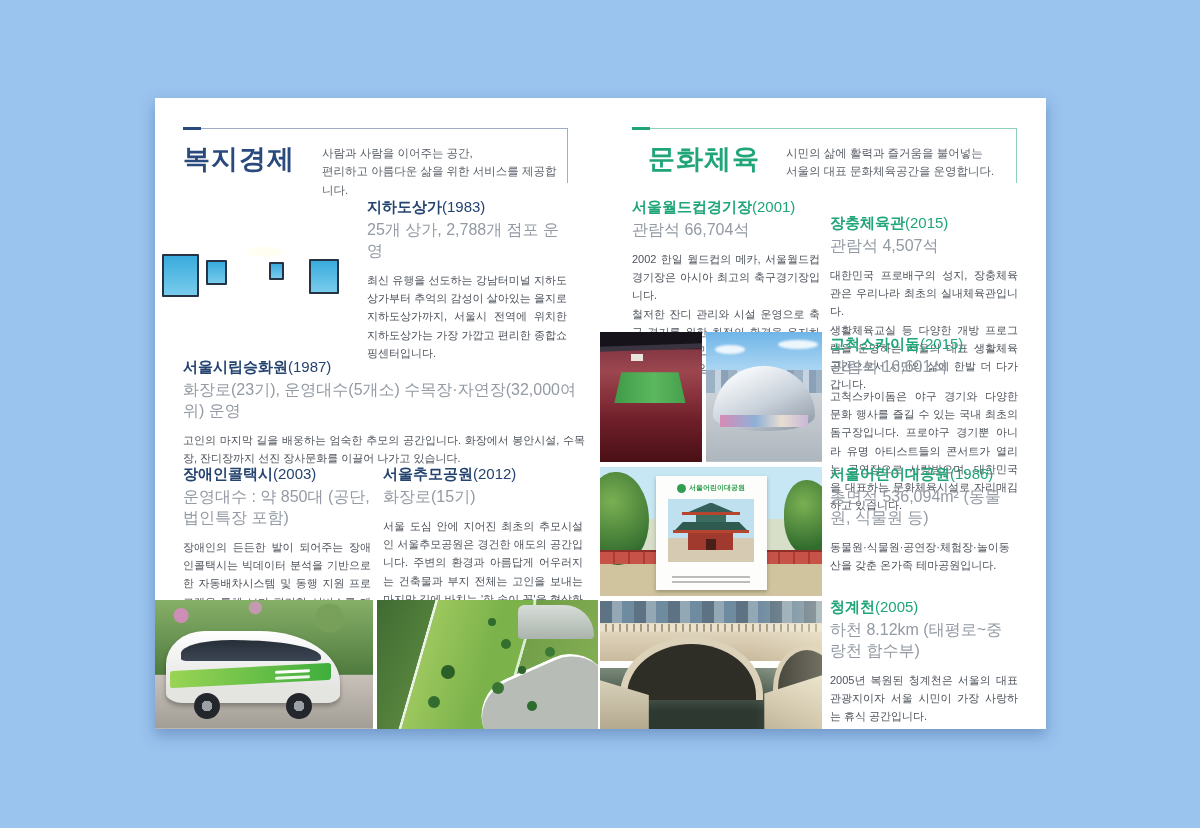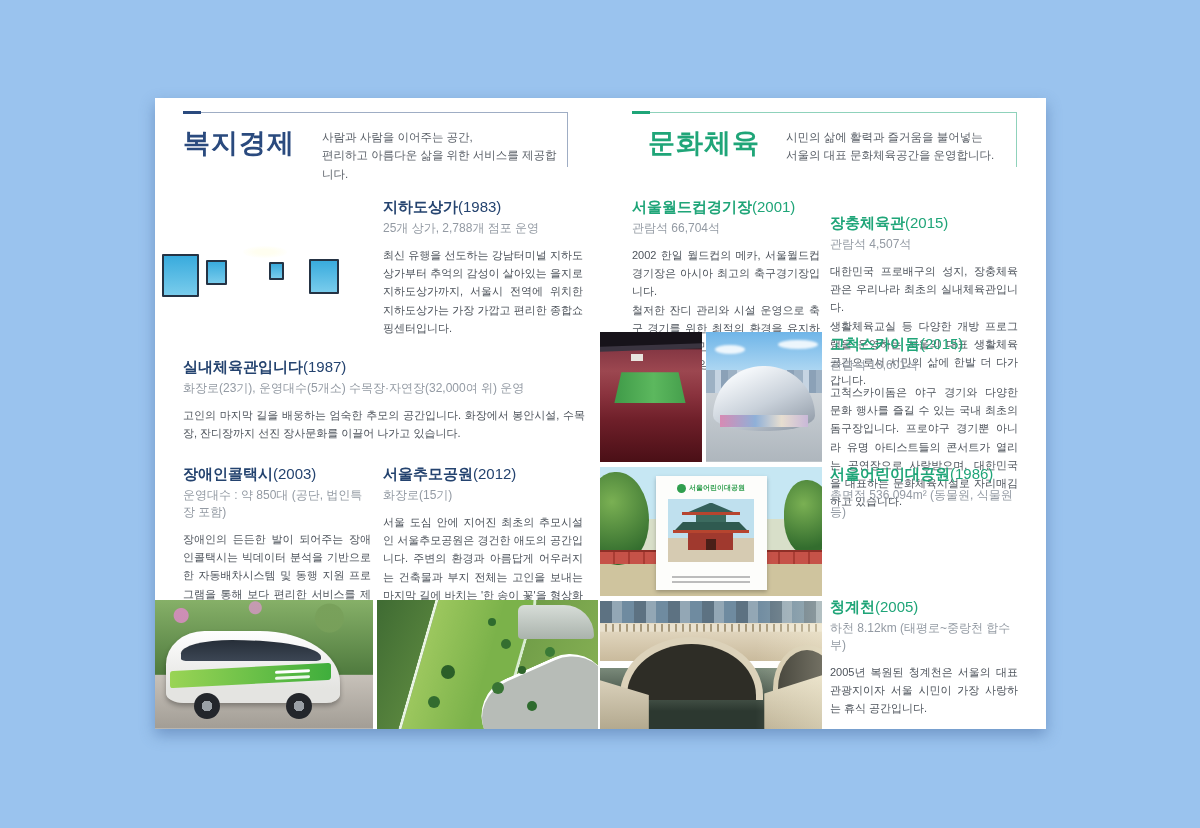--- a/index.html
+++ b/index.html
@@ -6,40 +6,40 @@
   body{
     width:1200px;height:828px;position:relative;overflow:hidden;
     background:#9ac3ee;
     font-family:"Liberation Sans","DejaVu Sans",sans-serif;
   }
   .page{
     position:absolute;left:155px;top:98px;width:891px;height:631px;
     background:#ffffff;box-shadow:0 6px 14px rgba(60,95,150,.45);
   }
   
-  .hdr{position:absolute;top:14px;height:54px;width:384px;border-top:1px solid;border-right:1px solid;}
+  .hdr{position:absolute;top:30px;height:54px;width:384px;border-top:1px solid;border-right:1px solid;}
   .hdr.blue{left:28px;border-color:rgba(43,74,125,.45);}
   .hdr.green{left:477px;border-color:rgba(31,165,120,.5);}
   .hdr .dash{position:absolute;left:0;top:-2px;width:18px;height:3px;}
   .blue .dash{background:#2a4a7e;}
   .green .dash{background:#1fa578;}
   .hdr h1{margin:12px 0 0;font-size:27px;font-weight:bold;letter-spacing:1px;}
   .blue h1{color:#2a4a7e;}
   .green h1{color:#1fa578;margin-left:16px;}
   .hdr .tag{position:absolute;top:15px;font-size:11.5px;line-height:1.6;color:#585e66;}
   .blue .tag{left:139px;}
   .green .tag{left:154px;}
   
   .item{position:absolute;}
   .item h2{margin:0 0 3px;font-size:15px;line-height:1.25;}
   .item h2 .nm{font-weight:bold;}
   .item h2 .yr{font-weight:normal;}
   .item.navy h2{color:#24436f;}
   .item.grn h2{color:#1fa578;}
-  .item .stat{font-size:12px;color:#939aa3;margin-bottom:9px;}
+  .item .stat{font-size:16px;color:#939aa3;margin-bottom:9px;}
   .item p{margin:0;font-size:11px;line-height:1.66;color:#4d535b;text-align:justify;}
   
   .ph{position:absolute;overflow:hidden;}
   .ph *{position:absolute;}
   
   #ph-underground{
     background:
       radial-gradient(ellipse 48px 11px at 48% 42%, #fffdе8 25%, rgba(255,252,230,0) 70%) no-repeat,
       linear-gradient(rgba(74,56,30,.9),rgba(74,56,30,.9)) 0 44%/100% 7% no-repeat,
       repeating-linear-gradient(90deg,#8a6a34 0 3px,#dcc48e 3px 7px) 0 0/100% 50% no-repeat,
@@ -130,28 +130,28 @@
 
   <div class="hdr green">
     <div class="dash"></div>
     <h1>문화체육</h1>
     <div class="tag">
       <span>시민의 삶에 활력과 즐거움을 불어넣는</span><br>
       <span>서울의 대표 문화체육공간을 운영합니다.</span>
     </div>
   </div>
 
-  <div class="item navy" style="left:228px;top:100px;width:200px;">
+  <div class="item navy" style="left:212px;top:100px;width:200px;">
     <h2><span class="nm">지하도상가</span><span class="yr">(1983)</span></h2>
     <div class="stat">25개 상가, 2,788개 점포 운영</div>
     <p>최신 유행을 선도하는 강남터미널 지하도상가부터 추억의 감성이 살아있는 을지로 지하도상가까지, 서울시 전역에 위치한 지하도상가는 가장 가깝고 편리한 종합쇼핑센터입니다.</p>
   </div>
 
   <div class="item navy" style="left:28px;top:260px;width:402px;">
-    <h2><span class="nm">실내체육관입니다</span><span class="yr">(1987)</span></h2>
+    <h2><span class="nm">서울시립승화원</span><span class="yr">(1987)</span></h2>
     <div class="stat">화장로(23기), 운영대수(5개소) 수목장·자연장(32,000여 위) 운영</div>
     <p>고인의 마지막 길을 배웅하는 엄숙한 추모의 공간입니다. 화장에서 봉안시설, 수목장, 잔디장까지 선진 장사문화를 이끌어 나가고 있습니다.</p>
   </div>
 
   <div class="item navy" style="left:28px;top:367px;width:188px;">
     <h2><span class="nm">장애인콜택시</span><span class="yr">(2003)</span></h2>
     <div class="stat">운영대수 : 약 850대 (공단, 법인특장 포함)</div>
     <p>장애인의 든든한 발이 되어주는 장애인콜택시는 빅데이터 분석을 기반으로 한 자동배차시스템 및 동행 지원 프로그램을 통해 보다 편리한 서비스를 제공합니다.</p>
   </div>
 
@@ -177,20 +177,21 @@
 
   <div class="item grn" style="left:675px;top:237px;width:188px;">
     <h2><span class="nm">고척스카이돔</span><span class="yr">(2015)</span></h2>
     <div class="stat">관람석 16,601석</div>
     <p>고척스카이돔은 야구 경기와 다양한 문화 행사를 즐길 수 있는 국내 최초의 돔구장입니다. 프로야구 경기뿐 아니라 유명 아티스트들의 콘서트가 열리는 공연장으로 사랑받으며, 대한민국을 대표하는 문화체육시설로 자리매김하고 있습니다.</p>
   </div>
 
   <div class="item grn" style="left:675px;top:367px;width:188px;">
     <h2><span class="nm">서울어린이대공원</span><span class="yr">(1986)</span></h2>
     <div class="stat">총면적 536,094m² (동물원, 식물원 등)</div>
+    <p>동물원·식물원·공연장·체험장·놀이동산을 갖춘 온가족 테마공원입니다.</p>
   </div>
 
   <div class="item grn" style="left:675px;top:500px;width:188px;">
     <h2><span class="nm">청계천</span><span class="yr">(2005)</span></h2>
     <div class="stat">하천 8.12km (태평로~중랑천 합수부)</div>
     <p>2005년 복원된 청계천은 서울의 대표 관광지이자 서울 시민이 가장 사랑하는 휴식 공간입니다.</p>
   </div>
 
   <div class="ph" id="ph-underground" style="left:0;top:107px;width:220px;height:122px;">
     <div class="lamp"></div>

